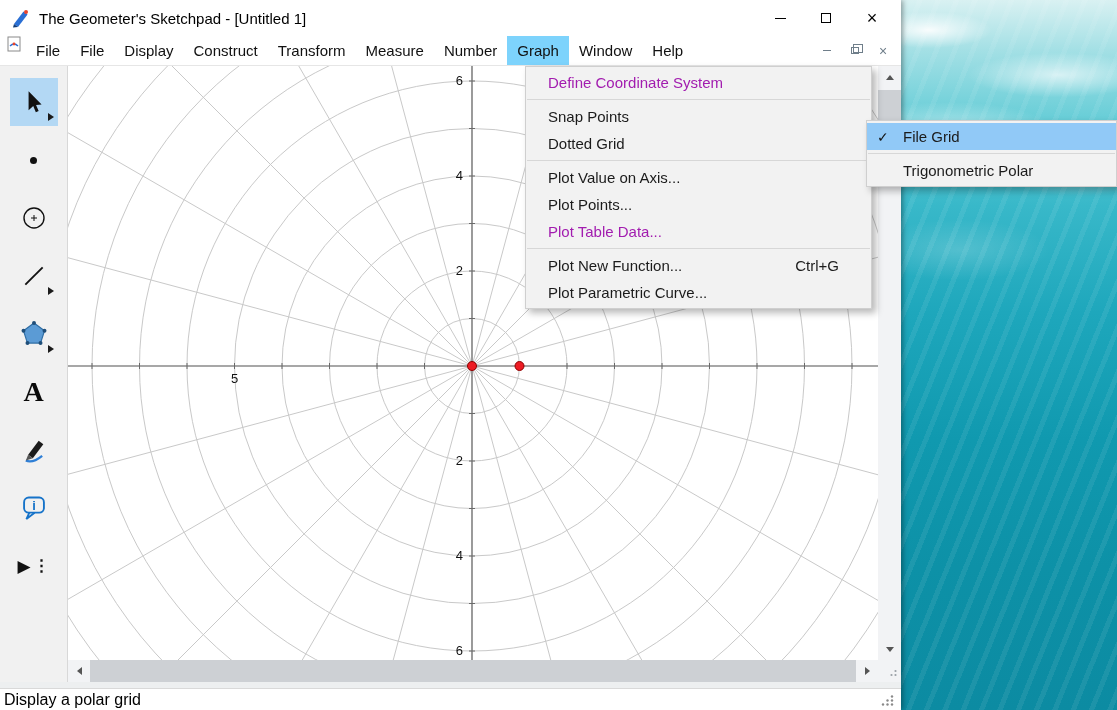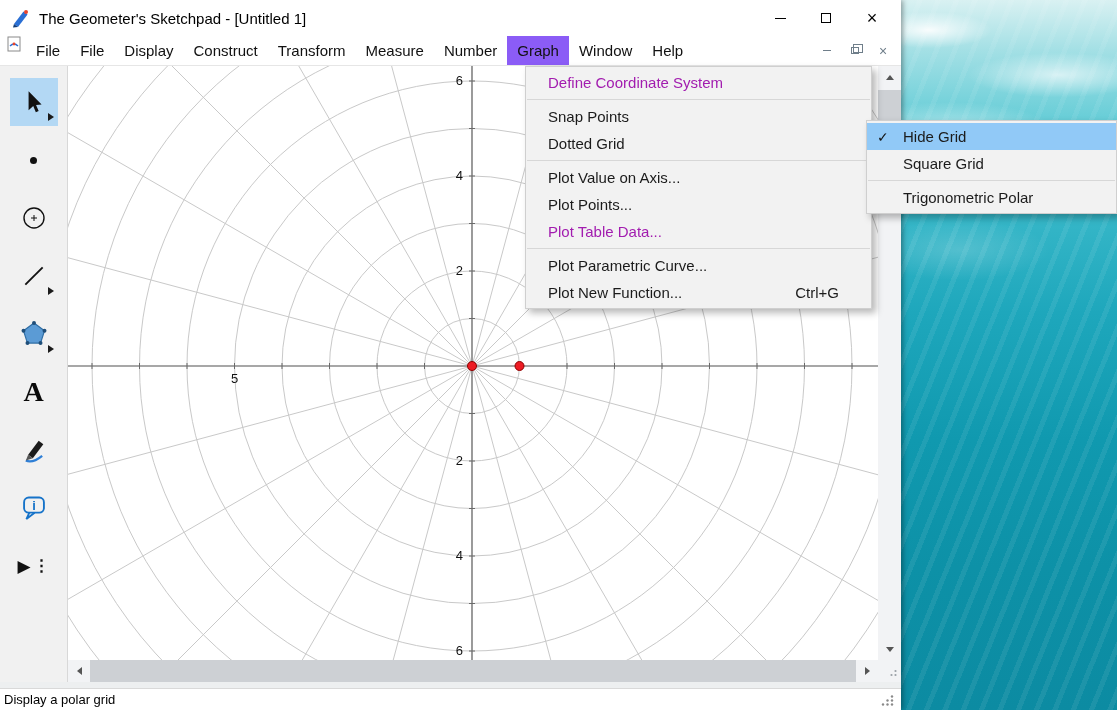--- a/index.html
+++ b/index.html
@@ -32,21 +32,21 @@
   .wbtn { width:46px; height:100%; display:flex; align-items:center; justify-content:center; cursor:default; }
   .min-glyph { width:11px; height:1px; background:#000; display:block; }
   .max-glyph { width:10px; height:10px; border:1px solid #000; display:block; }
   .close-glyph { font-size:18px; color:#000; line-height:1; }
 
   .menubar { height:30px; display:flex; background:#fff; padding-left:6px;
              position:relative; border-bottom:1px solid #e6e6e6; flex:0 0 auto; }
   .docicon { width:16px; height:16px; margin-right:4px; }
   .mb-items { display:flex; height:100%; }
   .mb-item { padding:0 10px; display:flex; align-items:center; font-size:15px; color:#111; white-space:nowrap; }
-  .mb-item.active { background:#8b5cf6; }
+  .mb-item.active { background:#7dd3fc; }
   .mdi-btns { position:absolute; right:8px; top:0; height:100%; display:flex; align-items:center; gap:8px; }
   .mdi-btn { width:20px; height:18px; display:flex; align-items:center; justify-content:center; color:#6f7e8a; font-size:14px; }
   .mdi-min { width:8px; height:1px; background:#6f7e8a; display:block; }
   .mdi-restore { position:relative; width:8px; height:7px; border:1px solid #6f7e8a; background:#fff; display:block; }
   .mdi-restore::before { content:""; position:absolute; left:1px; top:-4px; width:8px; height:7px; border:1px solid #6f7e8a; }
 
   .main { flex:1 1 auto; display:flex; min-height:0; }
 
   
   .toolbar { width:68px; background:#f1f1f1; border-right:1px solid #d8d8d8; padding-top:12px; flex:0 0 auto; }
@@ -77,21 +77,21 @@
   .sbtn-right { position:absolute; right:0; top:0; }
   .tri-up    { width:0; height:0; border-left:4px solid transparent; border-right:4px solid transparent; border-bottom:5px solid #555; }
   .tri-down  { width:0; height:0; border-left:4px solid transparent; border-right:4px solid transparent; border-top:5px solid #555; }
   .tri-left  { width:0; height:0; border-top:4px solid transparent; border-bottom:4px solid transparent; border-right:5px solid #555; }
   .tri-right { width:0; height:0; border-top:4px solid transparent; border-bottom:4px solid transparent; border-left:5px solid #555; }
   .vthumb { position:absolute; left:0; right:0; top:24px; height:40px; background:#cdd0d4; }
   .hthumb { position:absolute; top:0; bottom:0; left:22px; right:22px; background:#cdd0d4; }
 
   .framegap { height:6px; background:#edeff0; flex:0 0 auto; }
   .statusbar { height:22px; background:#fff; border-top:1px solid #d9d9d9; display:flex;
-               align-items:center; justify-content:space-between; padding:0 6px 0 4px; font-size:13px; color:#000; flex:0 0 auto; }
+               align-items:center; justify-content:space-between; padding:0 6px 0 4px; font-size:16px; color:#000; flex:0 0 auto; }
 
   
   .dropdown { position:absolute; left:525px; top:66px; width:347px; background:#f2f2f2;
               border:1px solid #cfcfcf; box-shadow:4px 4px 7px rgba(0,0,0,.28); padding:2px 0; z-index:20; }
   .submenu  { position:absolute; left:866px; top:120px; width:251px; background:#f2f2f2;
               border:1px solid #cfcfcf; box-shadow:4px 4px 7px rgba(0,0,0,.28); padding:2px 0; z-index:21; }
   .menu-item { display:flex; align-items:center; height:27px; padding:0 10px 0 22px; font-size:15px; color:#1b1b1b; white-space:nowrap; }
   .submenu .menu-item { padding-left:10px; }
   .menu-item.hl { background:#91c9f7; }
   .menu-item.disabled { color:#a21caf; }
@@ -381,36 +381,32 @@
         <span class="mlabel">Plot Value on Axis...</span>
       </div>
       <div class="menu-item">
         <span class="mlabel">Plot Points...</span>
       </div>
       <div class="menu-item disabled">
         <span class="mlabel">Plot Table Data...</span>
       </div>
       <div class="menu-sep"></div>
       <div class="menu-item">
-        <span class="mlabel">Plot Parametric Curve...</span>
-      </div>
-      <div class="menu-item">
         <span class="mlabel">Plot New Function...</span>
         <span class="mshortcut">Ctrl+G</span>
+      </div>
+      <div class="menu-item">
+        <span class="mlabel">Plot Parametric Curve...</span>
       </div>
     </div>
 
   <div class="submenu">
       <div class="menu-item hl">
         <span class="mcheck">✓</span>
-        <span class="mlabel">Hide Grid</span>
-      </div>
-      <div class="menu-item">
-        <span class="mcheck"></span>
-        <span class="mlabel">Square Grid</span>
+        <span class="mlabel">File Grid</span>
       </div>
       <div class="menu-sep"></div>
       <div class="menu-item">
         <span class="mcheck"></span>
         <span class="mlabel">Trigonometric Polar</span>
       </div>
     </div>
 
 </div>
 

